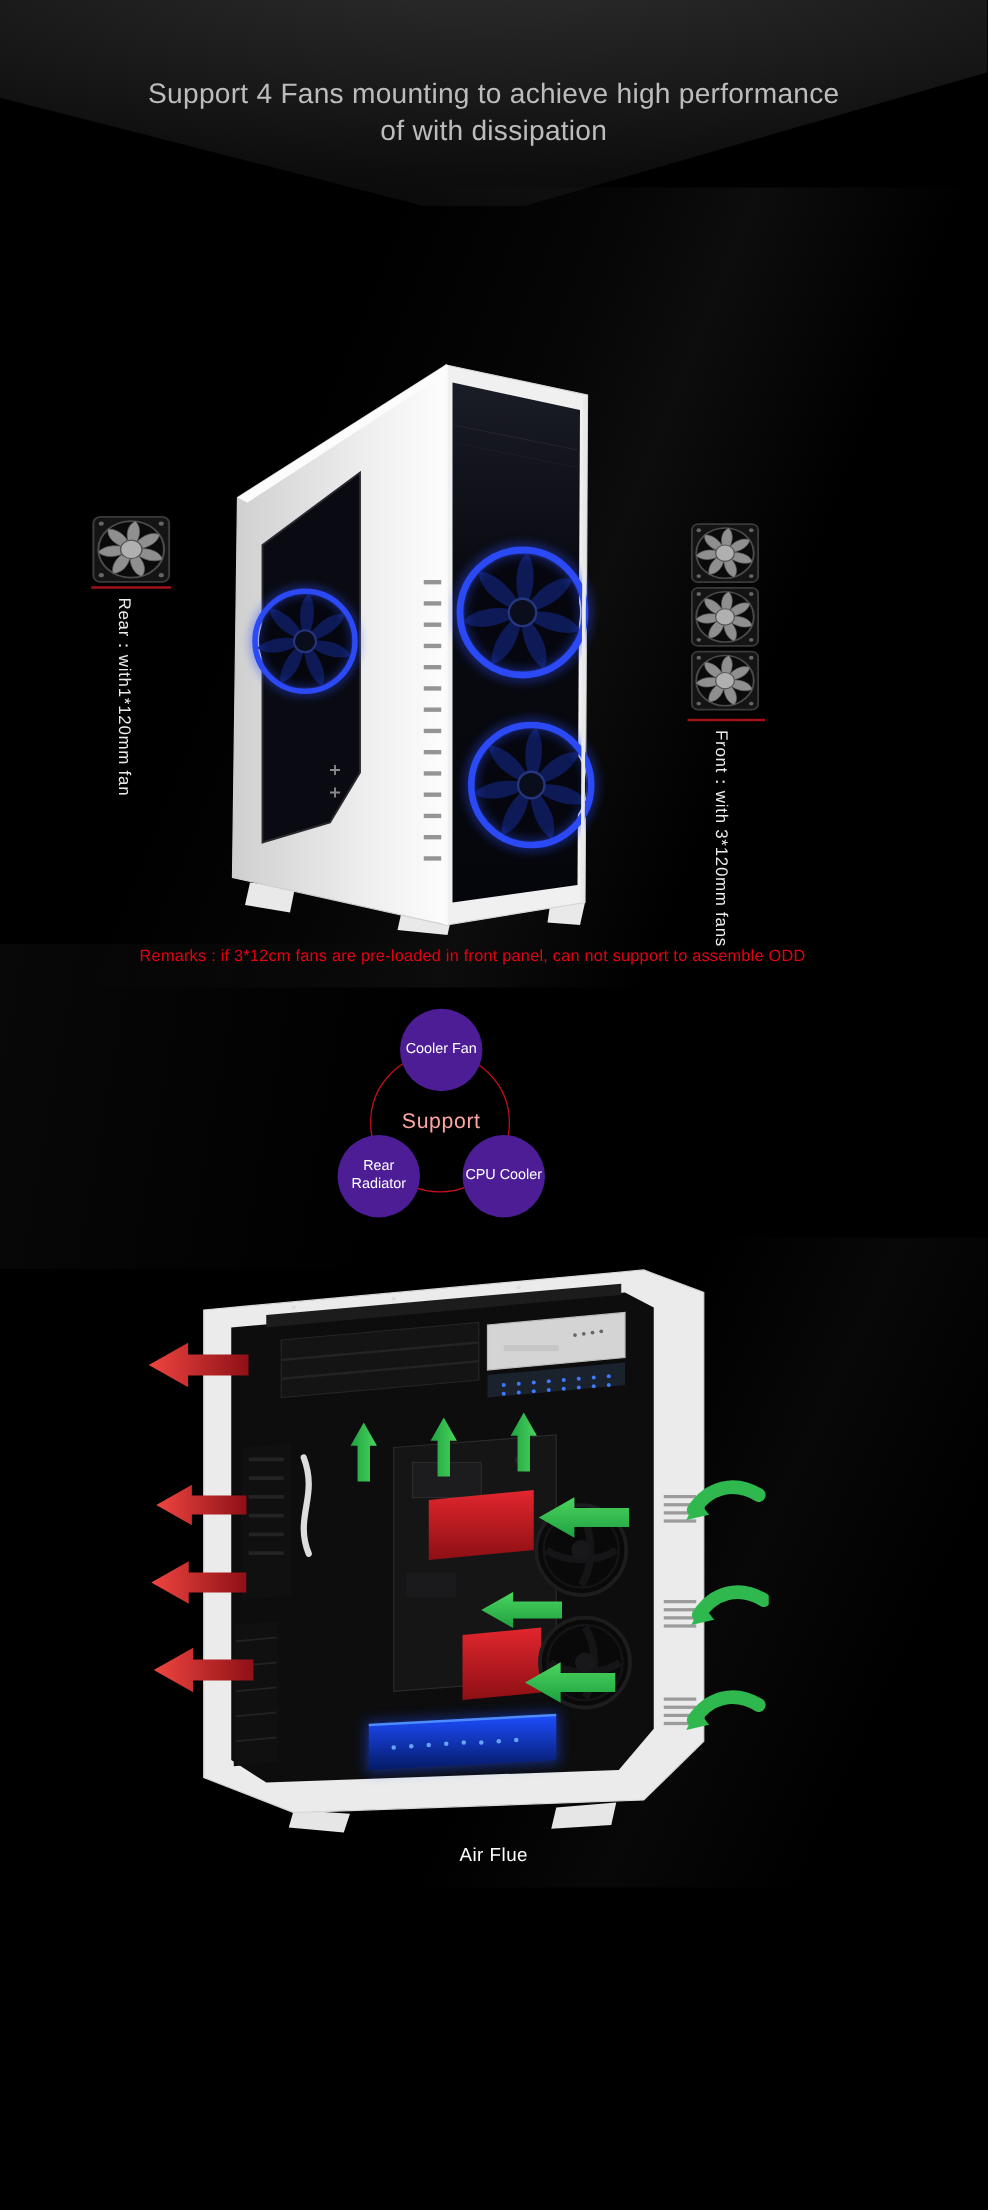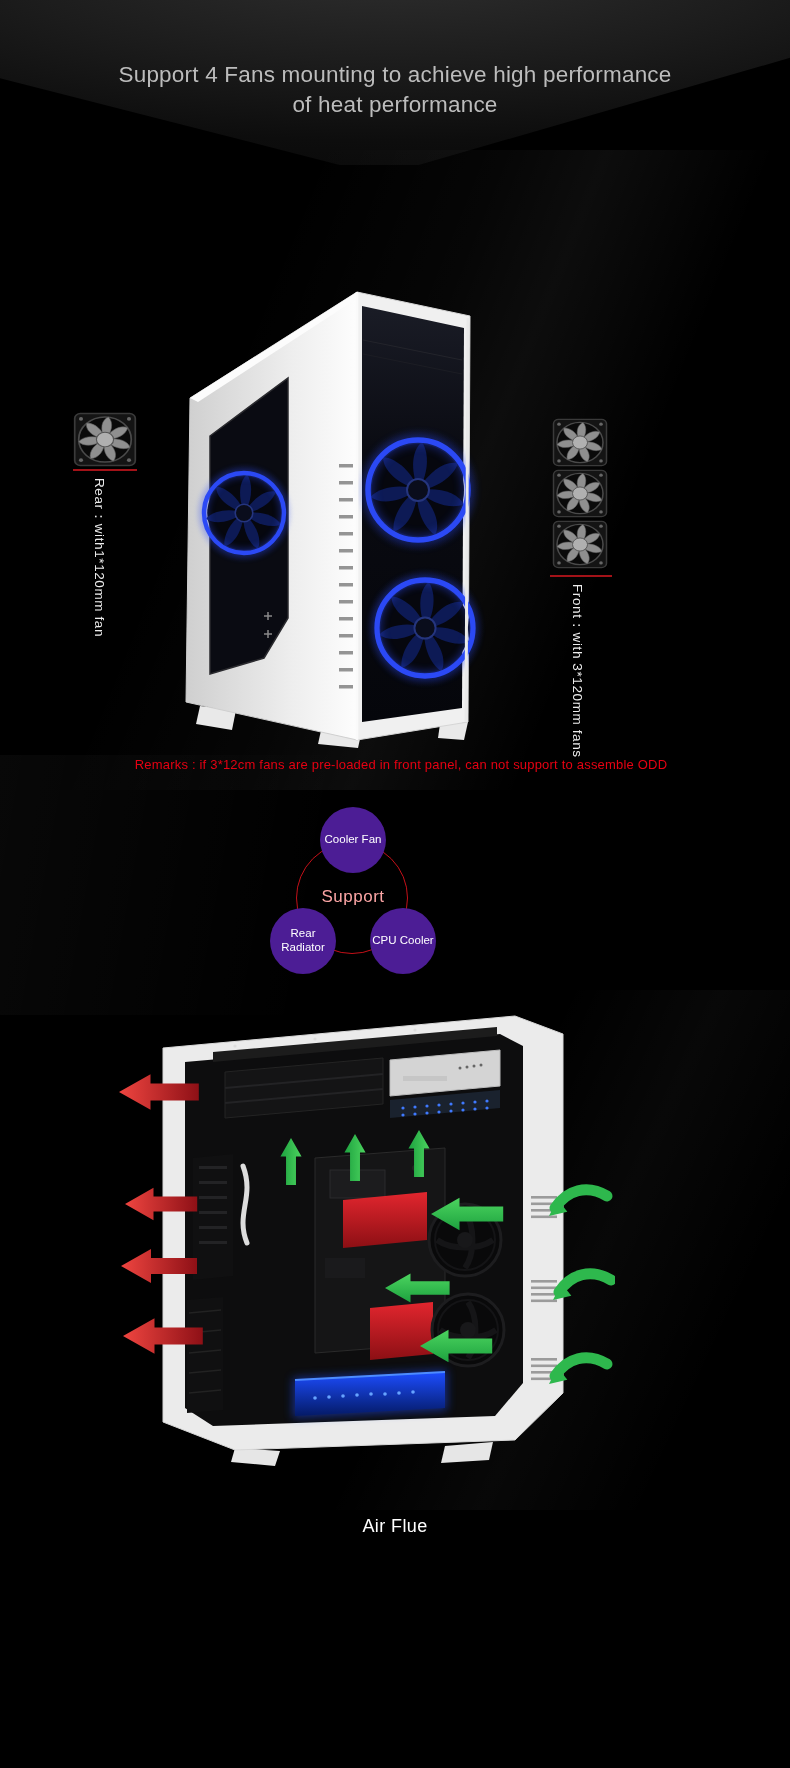--- a/index.html
+++ b/index.html
@@ -27,21 +27,21 @@
   .abs{position:absolute;}
   .red-line{height:2px;background:#a31218;}
   .v-text{
     position:absolute;white-space:nowrap;color:#ececec;font-size:13.5px;letter-spacing:.6px;
     transform:rotate(90deg);transform-origin:0 0;
   }
   .fan-stack{position:absolute;left:552px;top:148px;display:flex;flex-direction:column;gap:2px;}
   
   .remarks{
     position:absolute;top:757px;left:0;width:756px;text-align:center;
-    color:#e60012;font-size:13px;letter-spacing:.2px;padding-left:23px;
+    color:#e60012;font-size:13px;letter-spacing:.2px;
   }
   
   .support{position:absolute;top:805px;left:0;width:790px;height:210px;}
   .support-ring{
     position:absolute;left:296px;top:37px;width:110px;height:110px;
     border:1.5px solid #c41018;border-radius:50%;
   }
   .support-center{
     position:absolute;left:293px;top:82px;width:120px;text-align:center;
     color:#fca5a5;font-size:17px;letter-spacing:.5px;
@@ -51,21 +51,21 @@
     color:#fff;font-size:11.5px;line-height:1.2;text-align:center;
     display:flex;align-items:center;justify-content:center;padding:2px;box-sizing:border-box;
   }
   .node-top{left:320px;top:2px;}
   .node-left{left:270px;top:103px;}
   .node-right{left:370px;top:103px;}
   
   .airflow{position:absolute;top:1008px;left:0;width:790px;height:470px;}
   .air-caption{
     position:absolute;top:1476px;left:0;width:790px;text-align:center;
-    color:#fff;font-size:18px;letter-spacing:.4px;margin-top:40px;
+    color:#fff;font-size:15px;letter-spacing:.4px;
   }
 </style>
 </head>
 <body>
 
 <svg width="0" height="0" style="position:absolute" aria-hidden="true">
   <defs>
     <symbol id="fanIcon" viewBox="0 0 56 56">
       <rect x="1.5" y="1.5" width="53" height="53" rx="5" fill="#141414" stroke="#3a3a3a" stroke-width="1.5"></rect>
       <circle cx="28" cy="28" r="23" fill="#0a0a0a" stroke="#4a4a4a" stroke-width="1.5"></circle>
@@ -87,21 +87,21 @@
   </defs>
 </svg>
 
 <div class="hero"></div>
 <div class="streak streak-a"></div>
 <div class="streak streak-b"></div>
 <div class="streak streak-c"></div>
 
 <h1 class="hero-title">
   <span>Support 4 Fans mounting to achieve high performance</span><br>
-  <span>of heat performance</span>
+  <span>of with dissipation</span>
 </h1>
 
 <section class="showcase">
 
   <svg class="abs" style="left:73px;top:142px" width="64" height="55" viewBox="0 0 56 56" preserveAspectRatio="none">
       <use href="#fanIcon"></use>
     </svg>
   <div class="abs red-line" style="left:73px;top:199px;width:64px"></div>
   <div class="v-text" style="left:108px;top:208px">Rear：with1*120mm fan</div>
 

